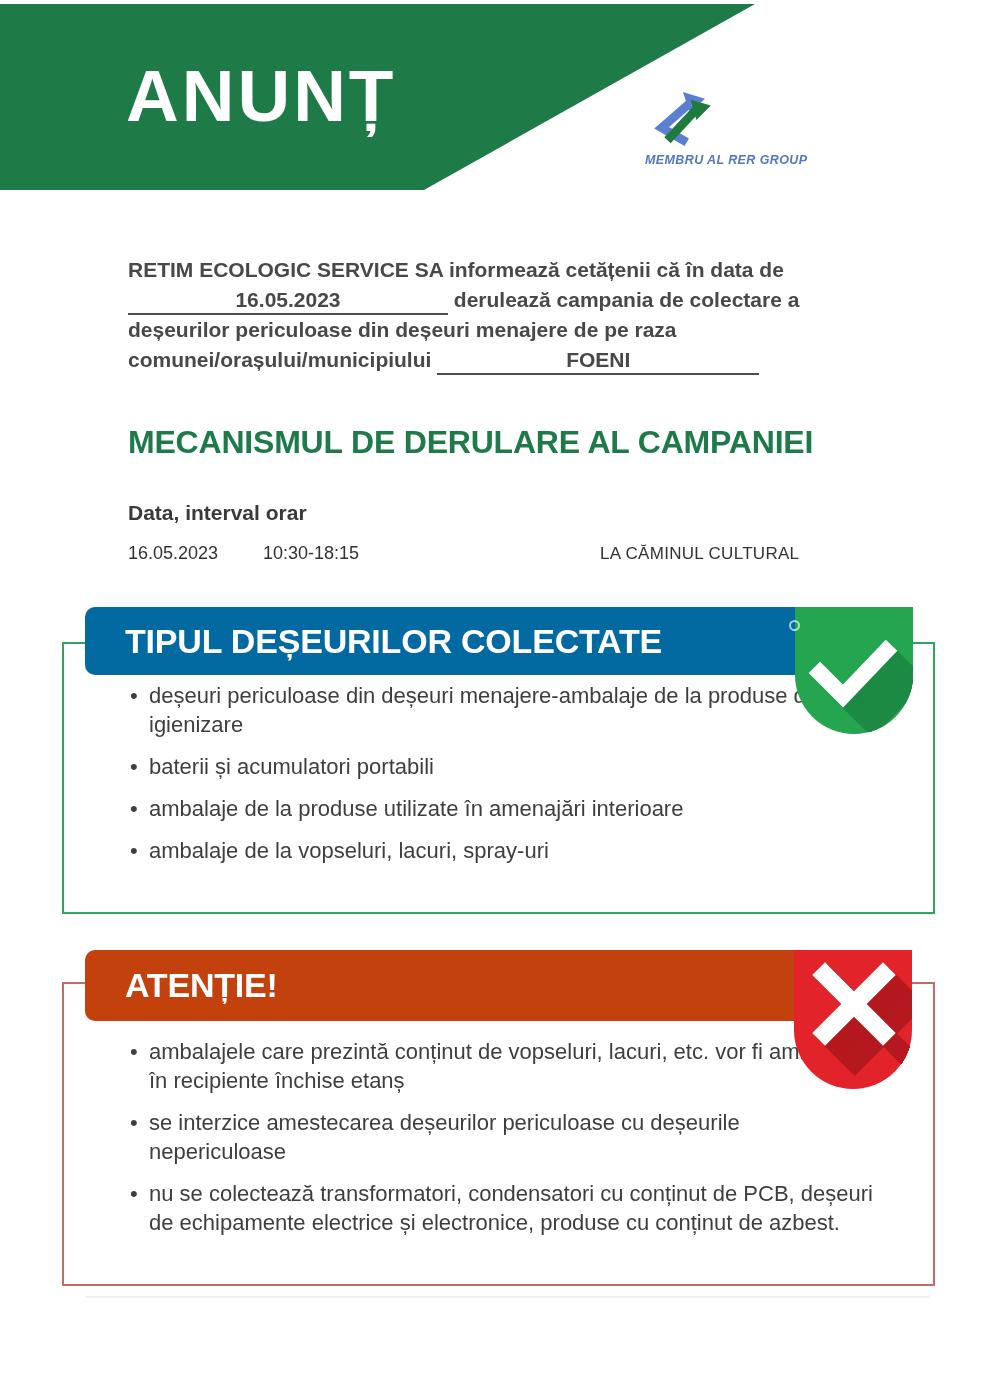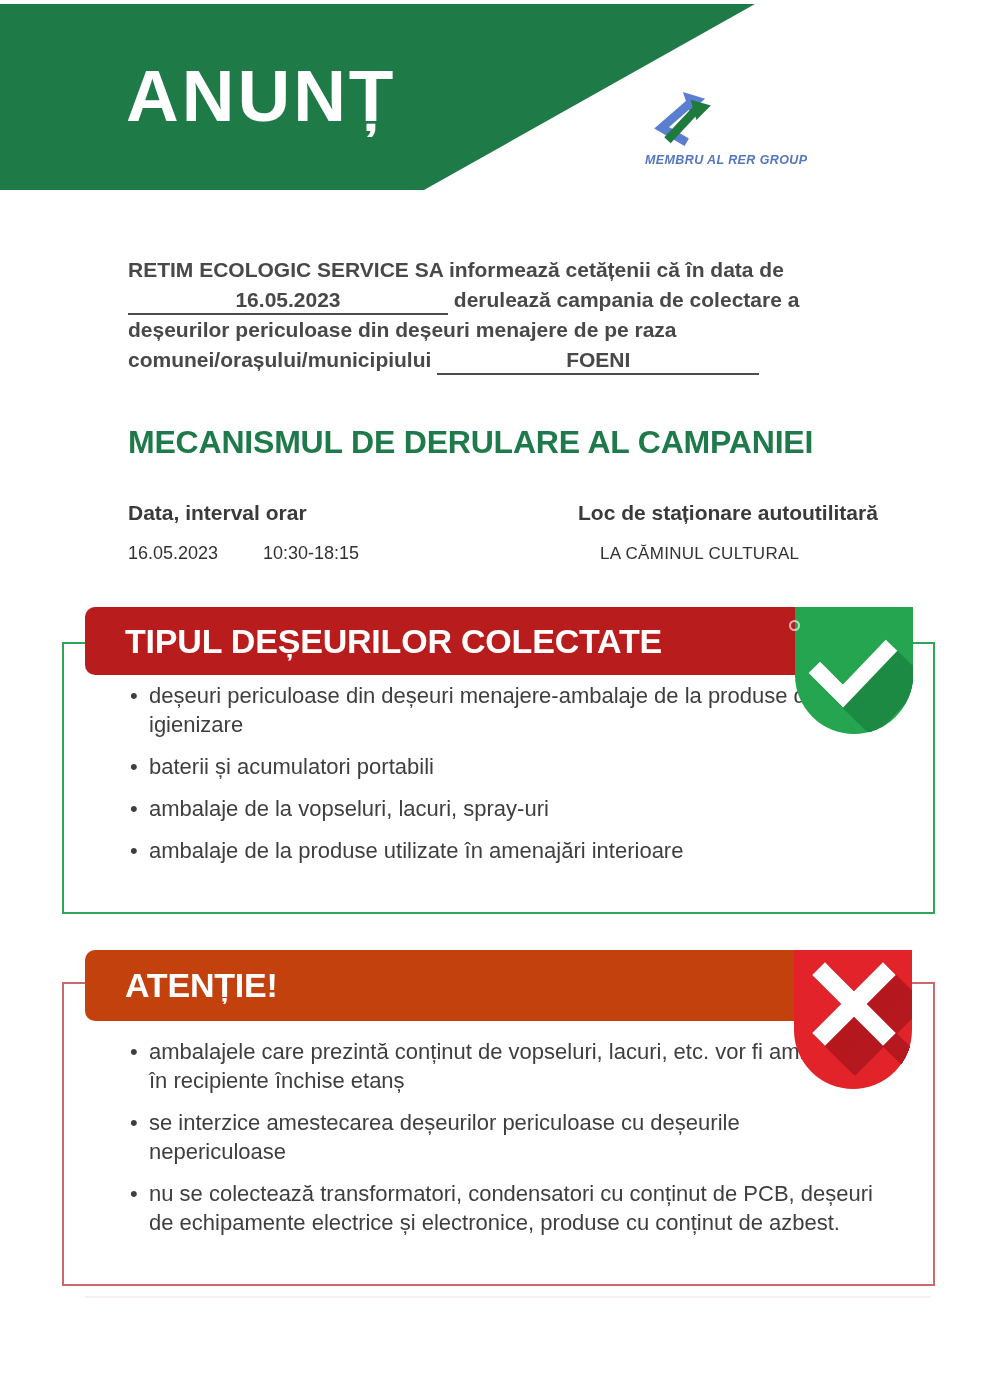--- a/index.html
+++ b/index.html
@@ -51,21 +51,21 @@
   .lbl-loc  { left:578px; top:497px; }
   .sched-val { position:absolute; font-size:18px; color:#323232; white-space:nowrap; }
   .val-date     { left:128px; top:539px; }
   .val-interval { left:263px; top:539px; }
   .val-loc      { left:600px; top:540px; font-size:17px; letter-spacing:0.3px; }
   
   .outline-box { position:absolute; background:#ffffff; z-index:1; }
   .box-green { left:62px; top:638px; width:869px; height:268px; border:2px solid #2da55a; }
   .box-red   { left:62px; top:978px; width:869px; height:300px; border:2px solid #c9686d; }
   .bar { position:absolute; border-radius:10px; z-index:2; }
-  .bar-green { left:85px; top:603px; width:828px; height:68px; background:#b91c1c; }
+  .bar-green { left:85px; top:603px; width:828px; height:68px; background:#0369a1; }
   .bar-red   { left:85px; top:946px; width:827px; height:71px; background:#c2410c; }
   .bar-title {
     padding-left:40px; font-size:34px; font-weight:bold; color:#ffffff;
     letter-spacing:-0.2px; white-space:nowrap;
   }
   .bar-green .bar-title { line-height:68px; }
   .bar-red   .bar-title { line-height:71px; }
   .badge { position:absolute; border-radius:0 0 59px 59px; overflow:hidden; z-index:3; }
   .badge-green { left:795px; top:603px; width:118px; height:127px; background:#26a551; }
   .badge-red   { left:794px; top:946px; width:118px; height:139px; background:#e2242a; }
@@ -106,21 +106,20 @@
     <div class="tagline">MEMBRU AL RER GROUP</div>
   </div>
 
   <p class="intro"><span>RETIM ECOLOGIC SERVICE SA informează cetățenii că în data de</span>
     <span class="blank blank-date">16.05.2023</span>
     <span>derulează campania de colectare a deșeurilor periculoase din deșeuri menajere de pe raza comunei/orașului/municipiului</span>
     <span class="blank blank-loc">FOENI</span></p>
 
   <div class="heading">MECANISMUL DE DERULARE AL CAMPANIEI</div>
   <div class="sched-label lbl-date">Data, interval orar</div>
-  <div class="sched-label lbl-loc">Loc de staționare autoutilitară</div>
   <div class="sched-val val-date">16.05.2023</div>
   <div class="sched-val val-interval">10:30-18:15</div>
   <div class="sched-val val-loc">LA CĂMINUL CULTURAL</div>
 
   <div class="outline-box box-green"></div>
   <div class="bar bar-green">
     <div class="bar-title">TIPUL DEȘEURILOR COLECTATE</div>
   </div>
   <div class="badge badge-green">
     <svg width="118" height="127" viewBox="0 0 118 127" aria-hidden="true">
@@ -144,22 +143,22 @@
           <use href="#chk" x="28" y="28"></use>
           <use href="#chk" x="30" y="30"></use>
       </g>
       <use href="#chk" stroke="#ffffff"></use>
     </svg>
   </div>
   <div class="sparkle"></div>
   <ul class="bullets list-green">
     <li>deșeuri periculoase din deșeuri menajere-ambalaje de la produse de igienizare</li>
     <li>baterii și acumulatori portabili</li>
+    <li>ambalaje de la produse utilizate în amenajări interioare</li>
     <li>ambalaje de la vopseluri, lacuri, spray-uri</li>
-    <li>ambalaje de la produse utilizate în amenajări interioare</li>
   </ul>
 
   <div class="outline-box box-red"></div>
   <div class="bar bar-red">
     <div class="bar-title">ATENȚIE!</div>
   </div>
   <div class="badge badge-red">
     <svg width="118" height="139" viewBox="0 0 118 139" aria-hidden="true">
       <defs>
           <path id="xx" d="M31 25 L89 83 M89 25 L31 83" fill="none" stroke-width="18" stroke-linecap="square"></path>

